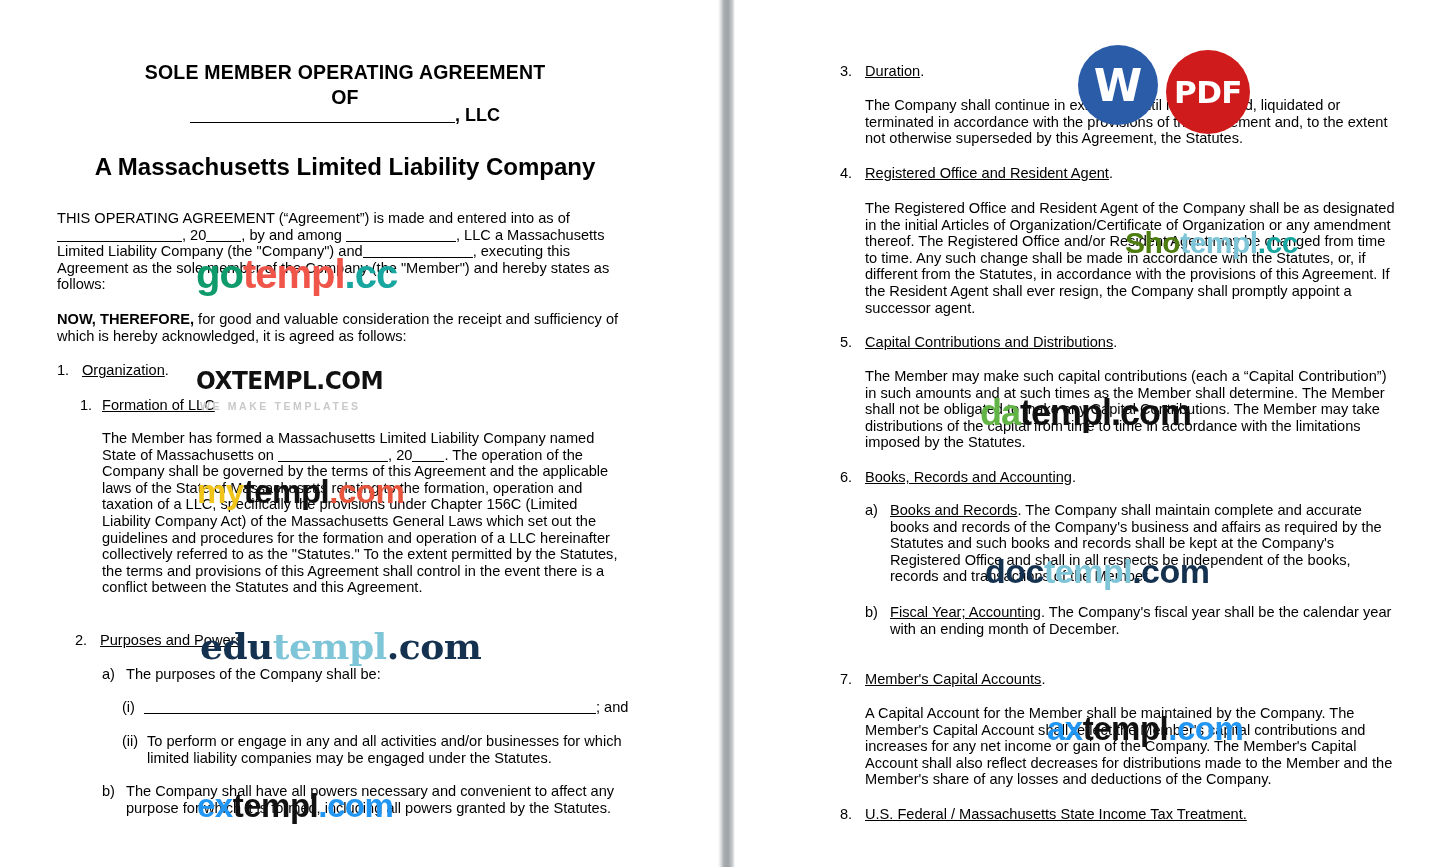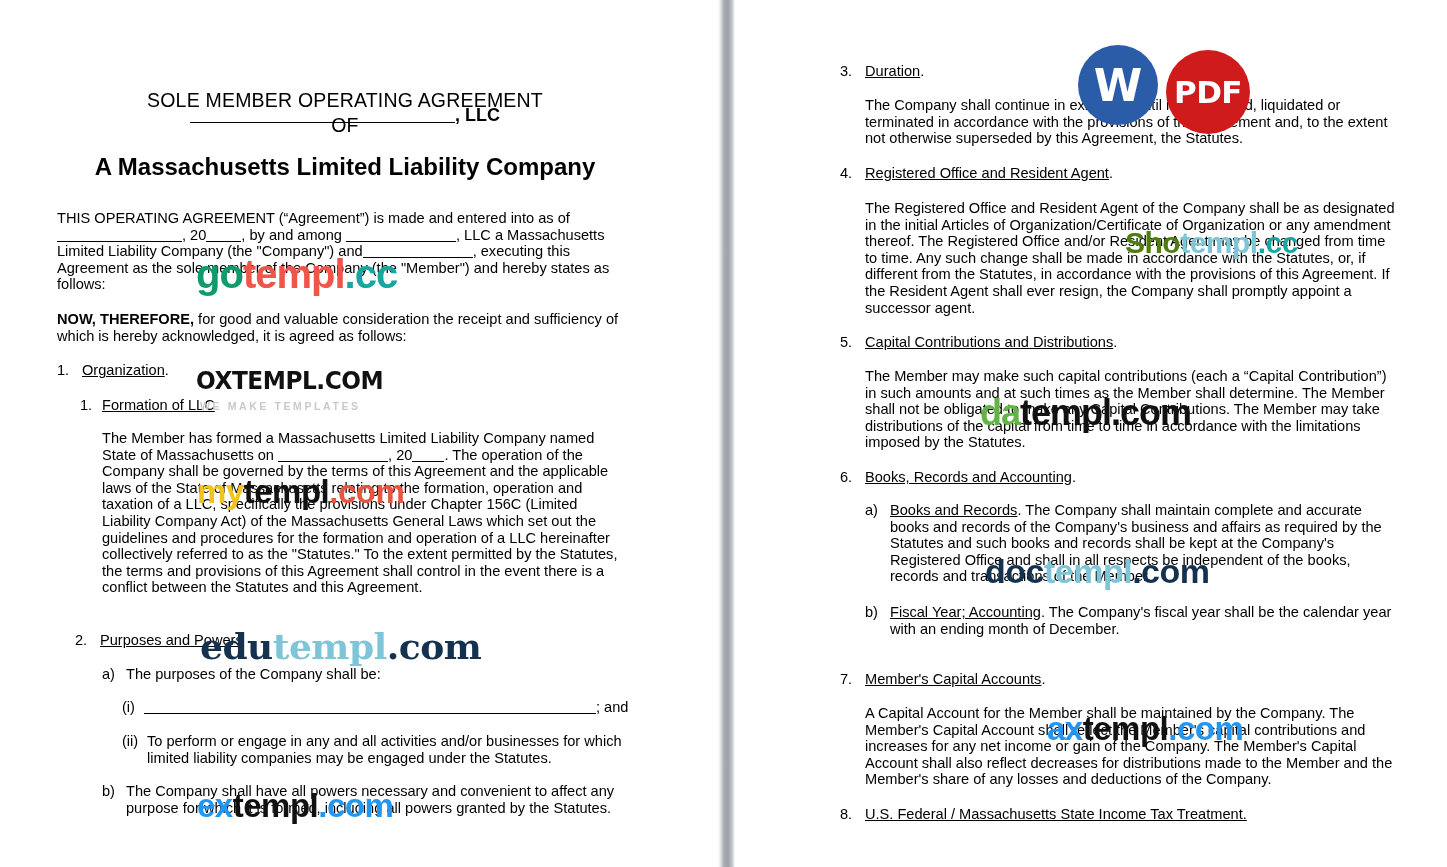--- a/index.html
+++ b/index.html
@@ -19,22 +19,22 @@
 
   .gutter{
     position:absolute;top:0;left:718px;width:17px;height:867px;
     background:linear-gradient(to right,#ffffff 0%,#e9eaec 12%,#a9adb1 35%,#9ea3a8 60%,#c9ccce 85%,#ffffff 100%);
   }
 
   .doc{position:absolute;color:#000;}
 
   
   .title{
-    font-weight:normal;font-size:19.5px;letter-spacing:.2px;
-    text-align:center;line-height:25px;margin-top:28px;
+    font-weight:bold;font-size:19.5px;letter-spacing:.2px;
+    text-align:center;line-height:25px;
   }
   .subtitle{
     font-weight:bold;font-size:24px;text-align:center;
   }
   .llcline{font-weight:bold;font-size:18px;}
 
   
   .body{font-size:14.6px;line-height:16.6px;}
   .body b{font-weight:bold;margin-top:8px;}
 

